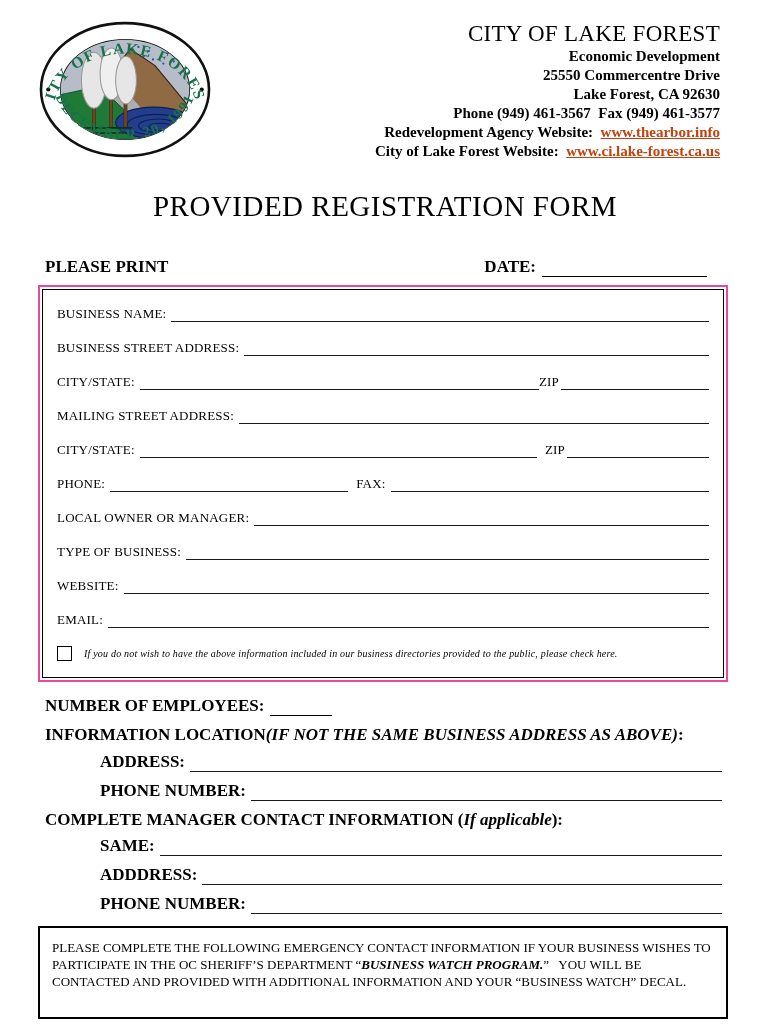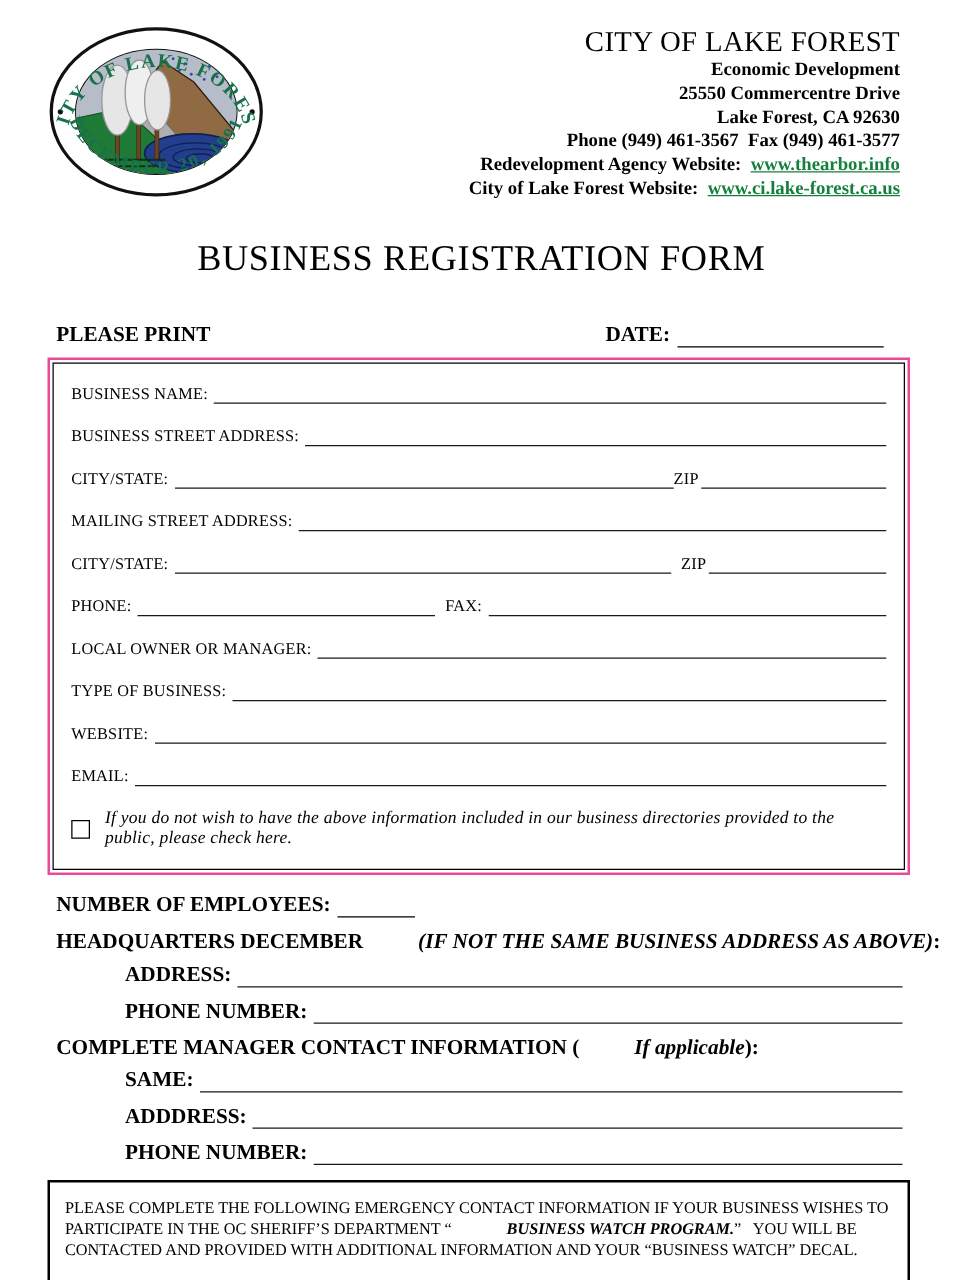--- a/index.html
+++ b/index.html
@@ -5,42 +5,42 @@
   html,body{margin:0;padding:0;background:#fff;}
   .page{
     position:relative;width:770px;height:1024px;background:#fff;overflow:hidden;
     font-family:"Liberation Serif","DejaVu Serif",serif;color:#000;
   }
   .pre{white-space:pre-wrap;}
   
   .header{display:flex;justify-content:space-between;align-items:flex-start;padding:20px 50px 0 35px;}
   .headR{text-align:right;line-height:19px;font-weight:bold;font-size:15px;}
   .org{font-size:23px;font-weight:400;line-height:27px;letter-spacing:.3px;}
-  .link{color:#15803d;text-decoration:underline;cursor:pointer;}
+  .link{color:#c2410c;text-decoration:underline;cursor:pointer;}
   
   .title{text-align:center;font-size:29px;margin-top:26px;letter-spacing:.5px;}
   
   .ppRow{display:flex;justify-content:space-between;align-items:flex-end;margin:34px 63px 0 45px;font-weight:bold;font-size:17px;}
   .dateGrp{display:flex;align-items:flex-end;}
   .dateLine{display:inline-block;width:165px;border-bottom:1.5px solid #000;height:13px;margin-left:6px;}
   
   .dbox{margin:8px 42px 0 38px;border:2px solid #ec4899;}
   .dboxInner{border:1px solid #000;margin:2px;padding:16px 14px 12px 14px;}
   .row{display:flex;align-items:flex-end;font-size:13px;letter-spacing:.2px;margin-bottom:18px;}
   .row:last-child{margin-bottom:4px;}
   .lbl{white-space:nowrap;}
   .wline{flex:1;border-bottom:1px solid #1a1a1a;height:12px;margin-left:5px;min-width:30px;}
   .wfix{flex:none;}
   .gap{width:8px;flex:none;}
   .cb{display:inline-block;width:13px;height:13px;border:1.4px solid #000;flex:none;background:#fff;}
-  .note{font-style:italic;font-size:14px;margin-left:12px;}
+  .note{font-style:italic;font-size:10px;margin-left:12px;}
   
   .mid{margin:14px 48px 0 45px;font-size:17px;}
   .b{font-weight:bold;}
-  .bi{font-weight:bold;font-style:italic;padding-left:44px;}
+  .bi{font-weight:bold;font-style:italic;}
   .i{font-style:italic;}
   .mrow{display:flex;align-items:flex-end;margin-bottom:9px;}
   .ind{margin-left:55px;}
   .shortline{display:inline-block;width:62px;border-bottom:1.4px solid #000;height:12px;margin-left:6px;flex:none;}
   .hb{display:flex;align-items:center;margin:26px 0 14px 0;}
   .hb .cb{margin:0 7px 0 24px;}
   
   .ebox{margin:12px 42px 0 38px;border:2px solid #000;padding:12px 14px 14px 12px;font-size:13px;}
   .ebox p{margin:0 0 12px 0;line-height:1.3;}
 </style>
@@ -109,21 +109,21 @@
       <div class="org">CITY OF LAKE FOREST</div>
       <div>Economic Development</div>
       <div>25550 Commercentre Drive</div>
       <div>Lake Forest, CA 92630</div>
       <div class="pre">Phone (949) 461-3567  Fax (949) 461-3577</div>
       <div class="pre"><span>Redevelopment Agency Website:  </span><span class="link">www.thearbor.info</span></div>
       <div class="pre"><span>City of Lake Forest Website:  </span><span class="link">www.ci.lake-forest.ca.us</span></div>
     </div>
   </div>
 
-  <div class="title">BUSINESS REGISTRATION FORM</div>
+  <div class="title">PROVIDED REGISTRATION FORM</div>
 
   <div class="ppRow">
     <span>PLEASE PRINT</span>
     <span class="dateGrp">
       <span>DATE:</span>
       <span class="dateLine"></span>
     </span>
   </div>
 
   <div class="dbox">
@@ -182,21 +182,21 @@
       </div>
     </div>
   </div>
 
   <div class="mid">
     <div class="mrow">
         <span class="b lbl">NUMBER OF EMPLOYEES:</span>
         <span class="shortline"></span>
       </div>
     <div class="mrow" style="margin-bottom:7px;">
-      <span class="b lbl">HEADQUARTERS DECEMBER </span>
+      <span class="b lbl">INFORMATION LOCATION </span>
         <span class="bi lbl">(IF NOT THE SAME BUSINESS ADDRESS AS ABOVE)</span>
         <span class="b">:</span>
     </div>
     <div class="mrow ind">
         <span class="b lbl">ADDRESS:</span>
         <span class="wline" style="border-bottom-width:1.3px"></span>
       </div>
     <div class="mrow ind">
         <span class="b lbl">PHONE NUMBER:</span>
         <span class="wline" style="border-bottom-width:1.3px"></span>

